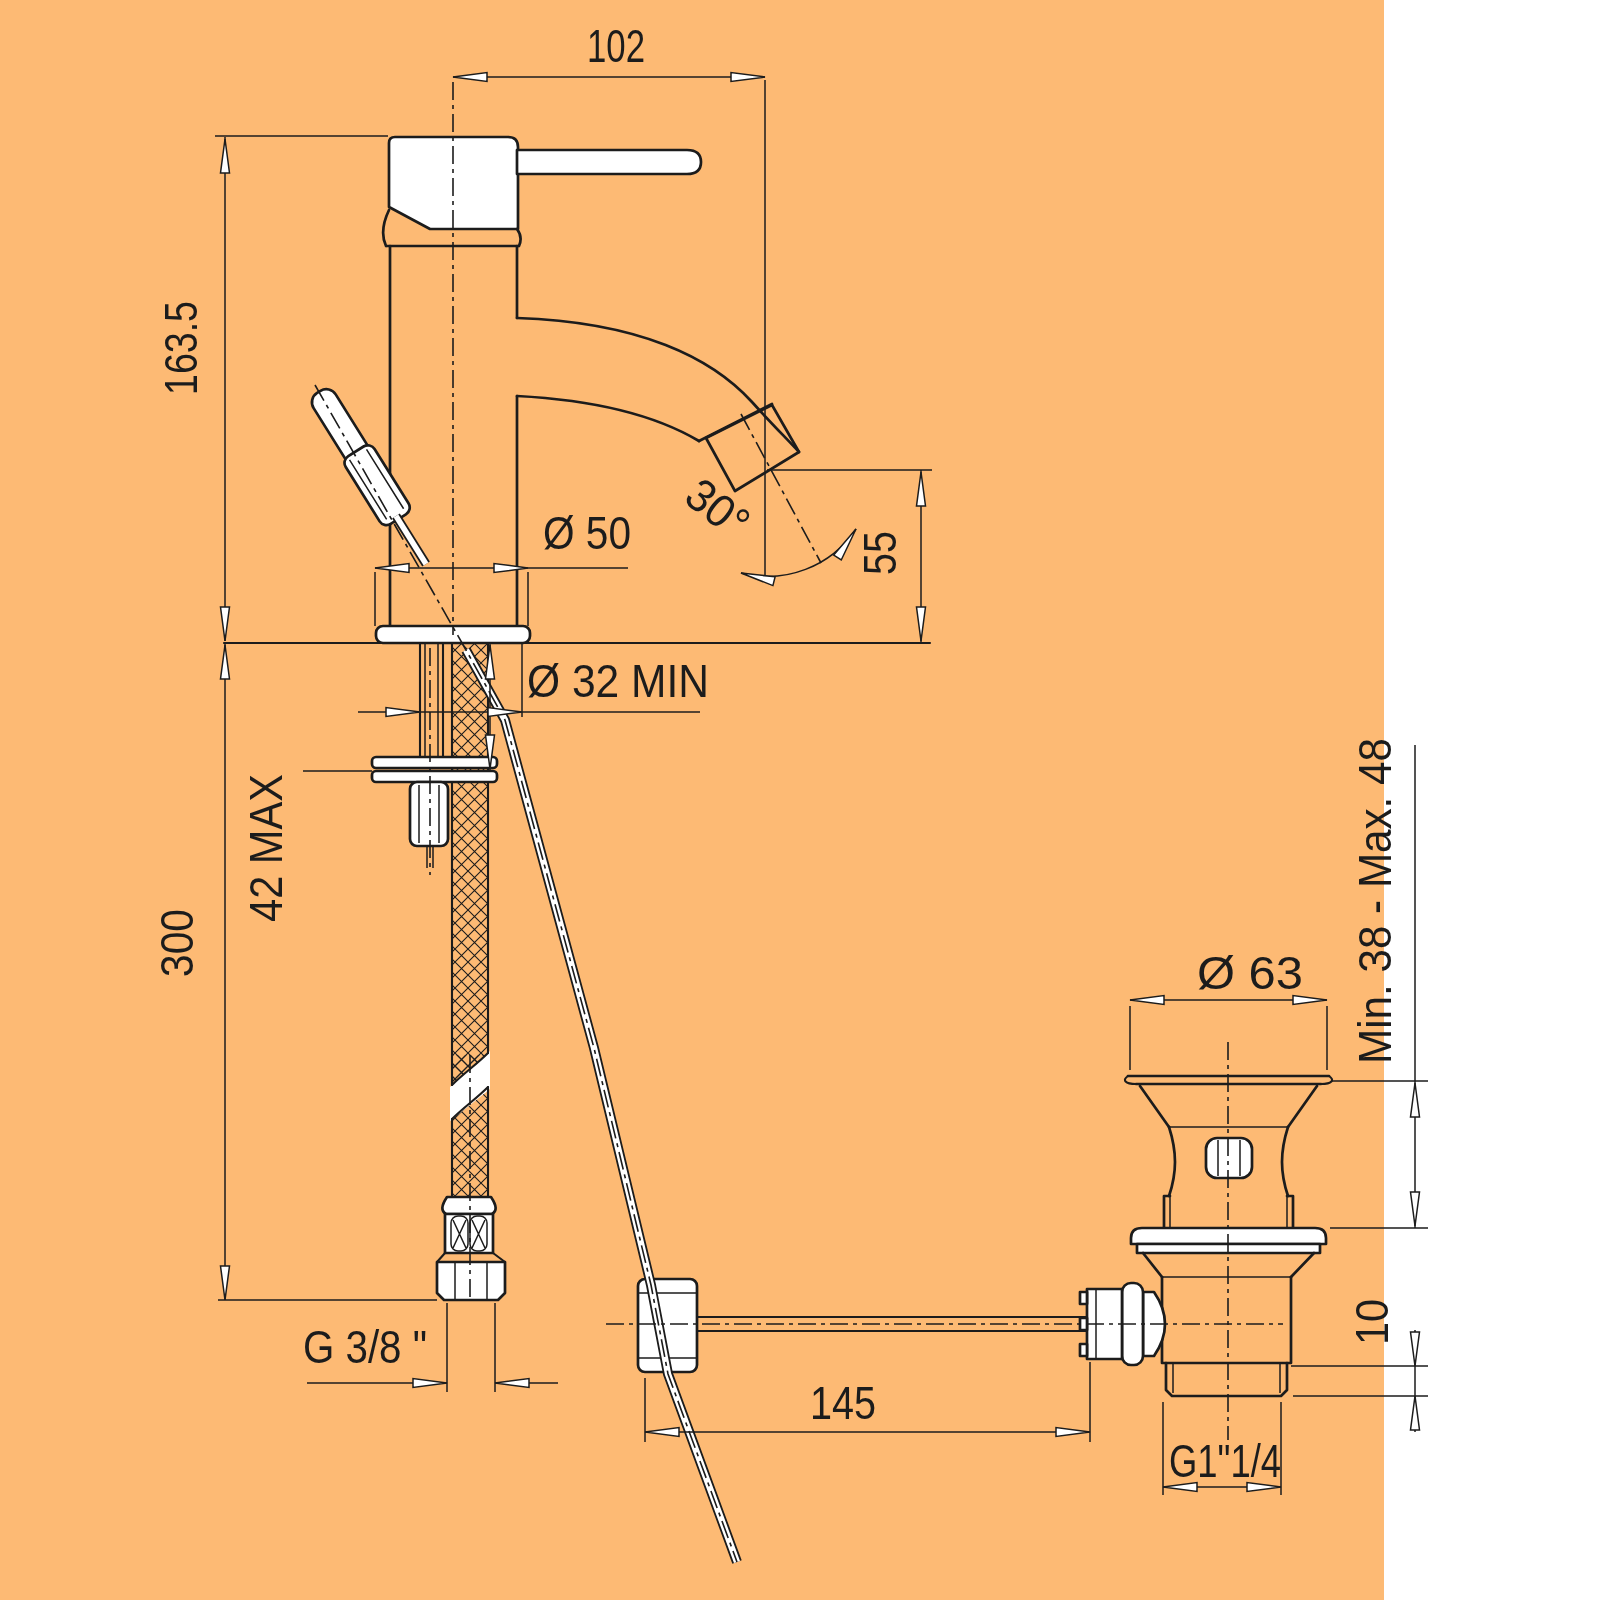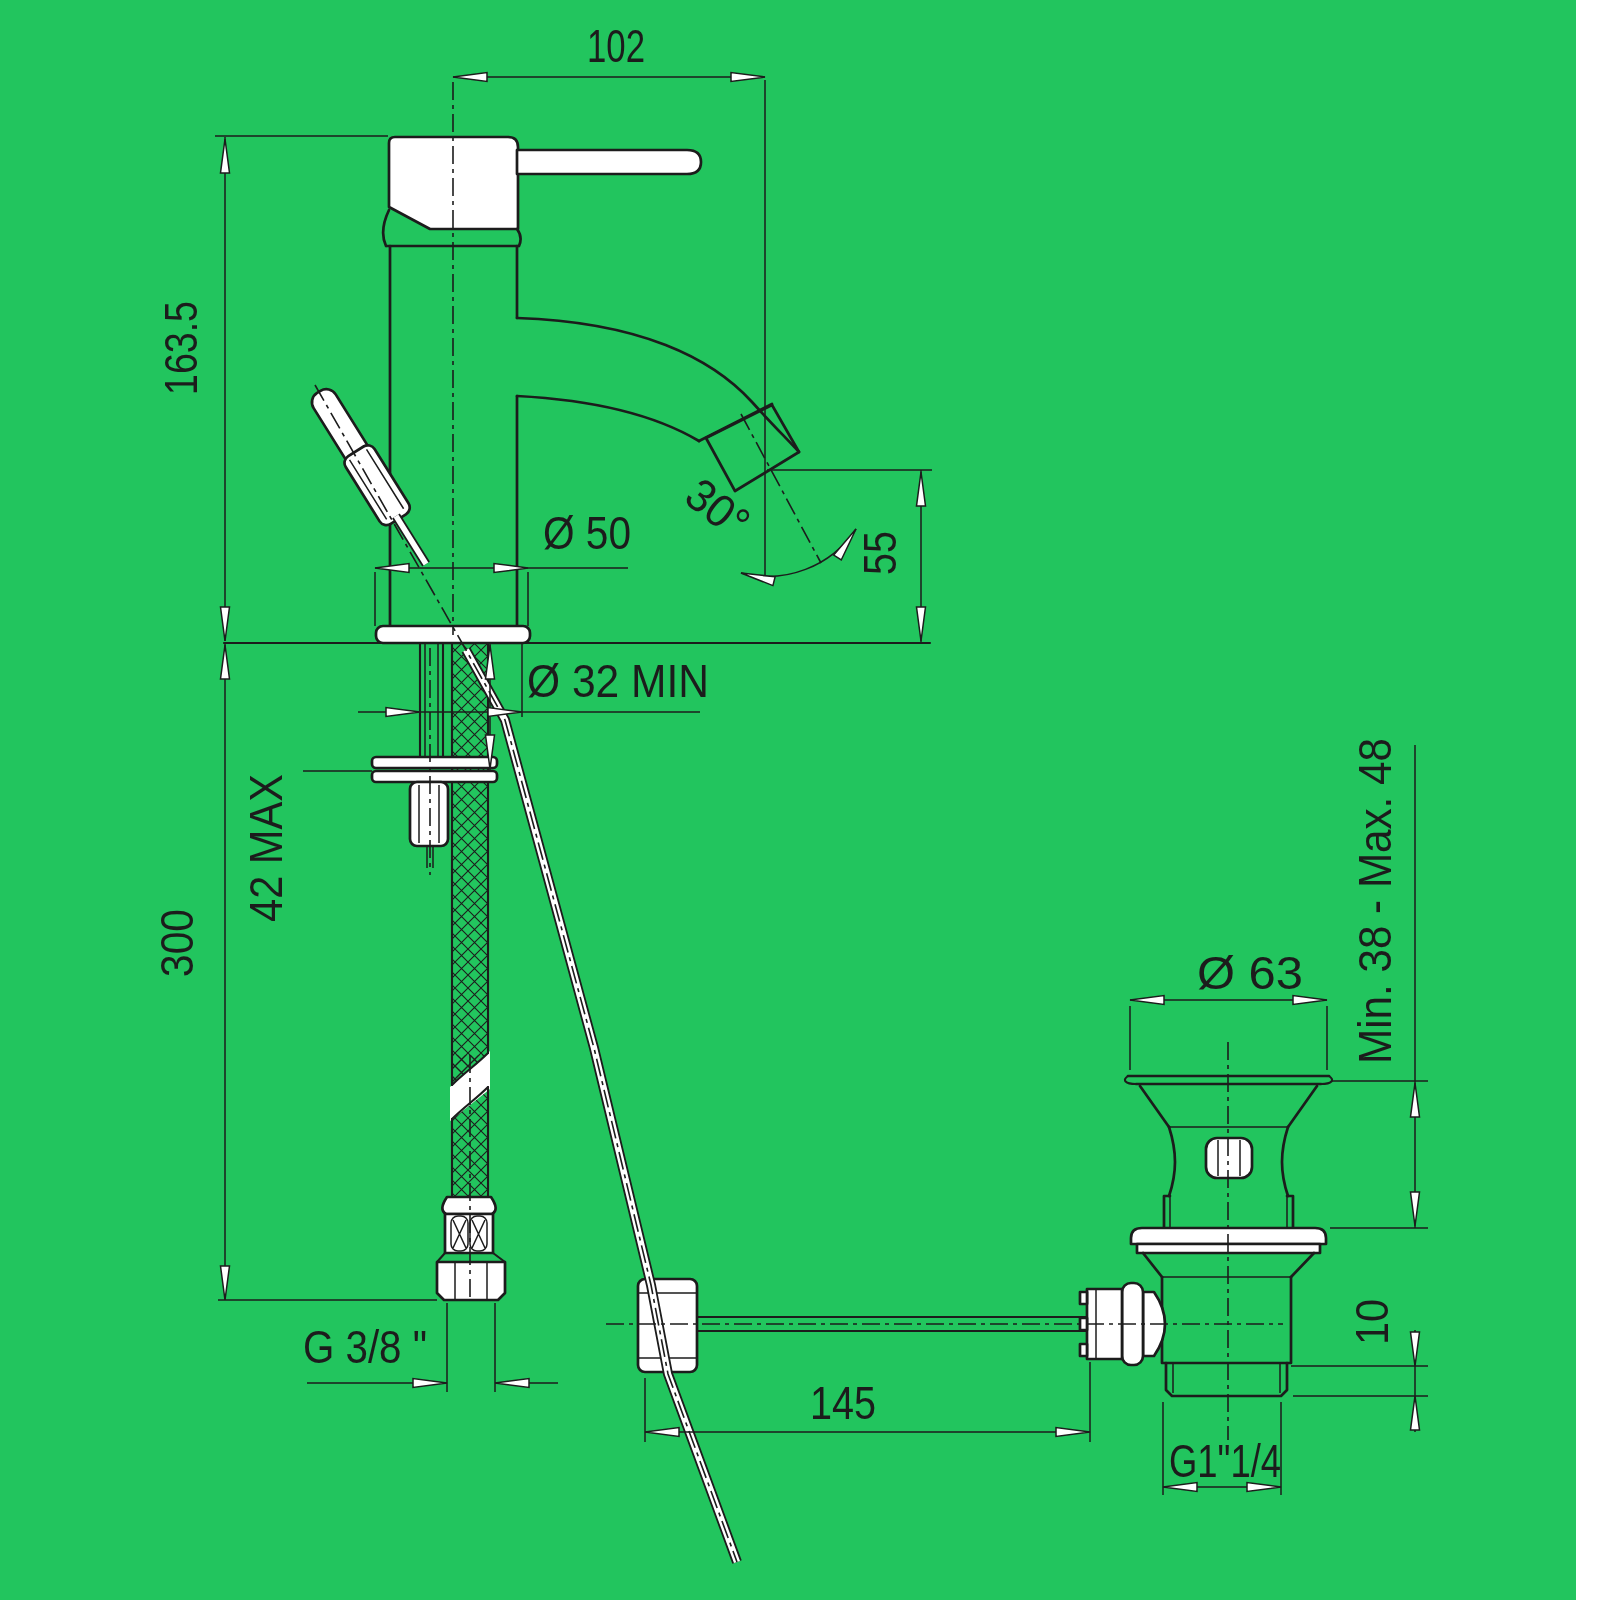--- a/index.html
+++ b/index.html
@@ -1,16 +1,16 @@
 <!DOCTYPE html>
 <html><head>
 <meta charset="utf-8">
 <style>
   html,body{margin:0;padding:0;background:#ffffff;}
-  .canvas{width:1576px;height:1600px;background:#22c55e;position:relative;}
+  .canvas{width:1384px;height:1600px;background:#fdba74;position:relative;}
   svg{display:block;}
   .o  {fill:none;stroke:#1c1c1c;stroke-width:2.7;stroke-linejoin:round;stroke-linecap:round;}
   .o2 {fill:none;stroke:#1c1c1c;stroke-width:2.1;stroke-linejoin:round;stroke-linecap:round;}
   .of {fill:#ffffff;stroke:#1c1c1c;stroke-width:2.7;stroke-linejoin:round;}
   .th {fill:none;stroke:#1c1c1c;stroke-width:1.5;}
   .d  {fill:none;stroke:#1c1c1c;stroke-width:1.5;}
   .cl {fill:none;stroke:#1c1c1c;stroke-width:1.6;stroke-dasharray:18 5 4 5;}
   .ar {fill:#ffffff;stroke:#1c1c1c;stroke-width:1.5;stroke-linejoin:miter;}
   .wf {fill:#ffffff;stroke:none;}
   text{font-family:"Liberation Sans", sans-serif;font-size:46px;fill:#1c1c1c;}

